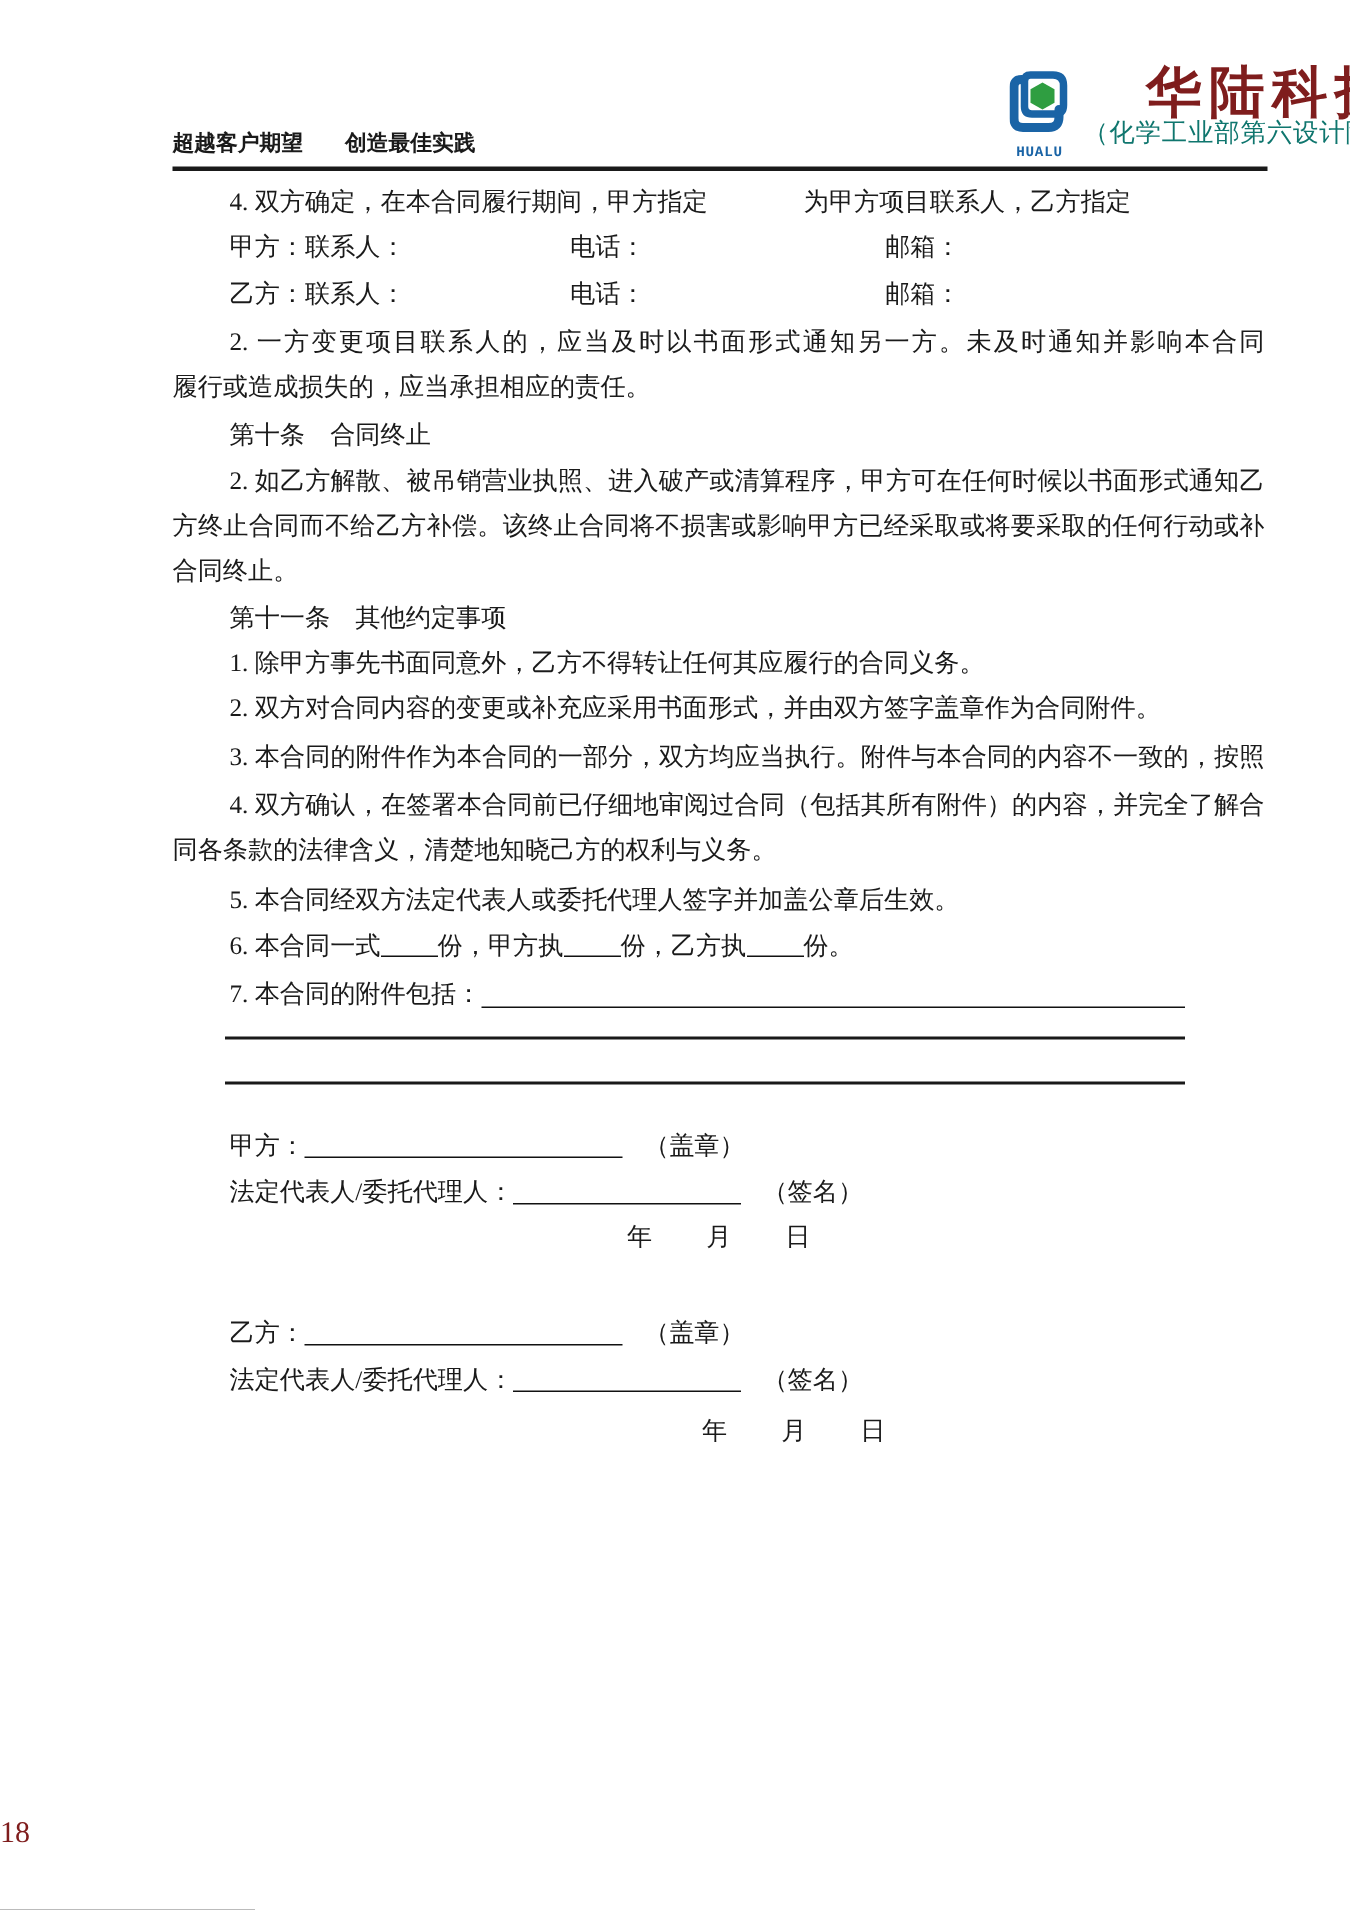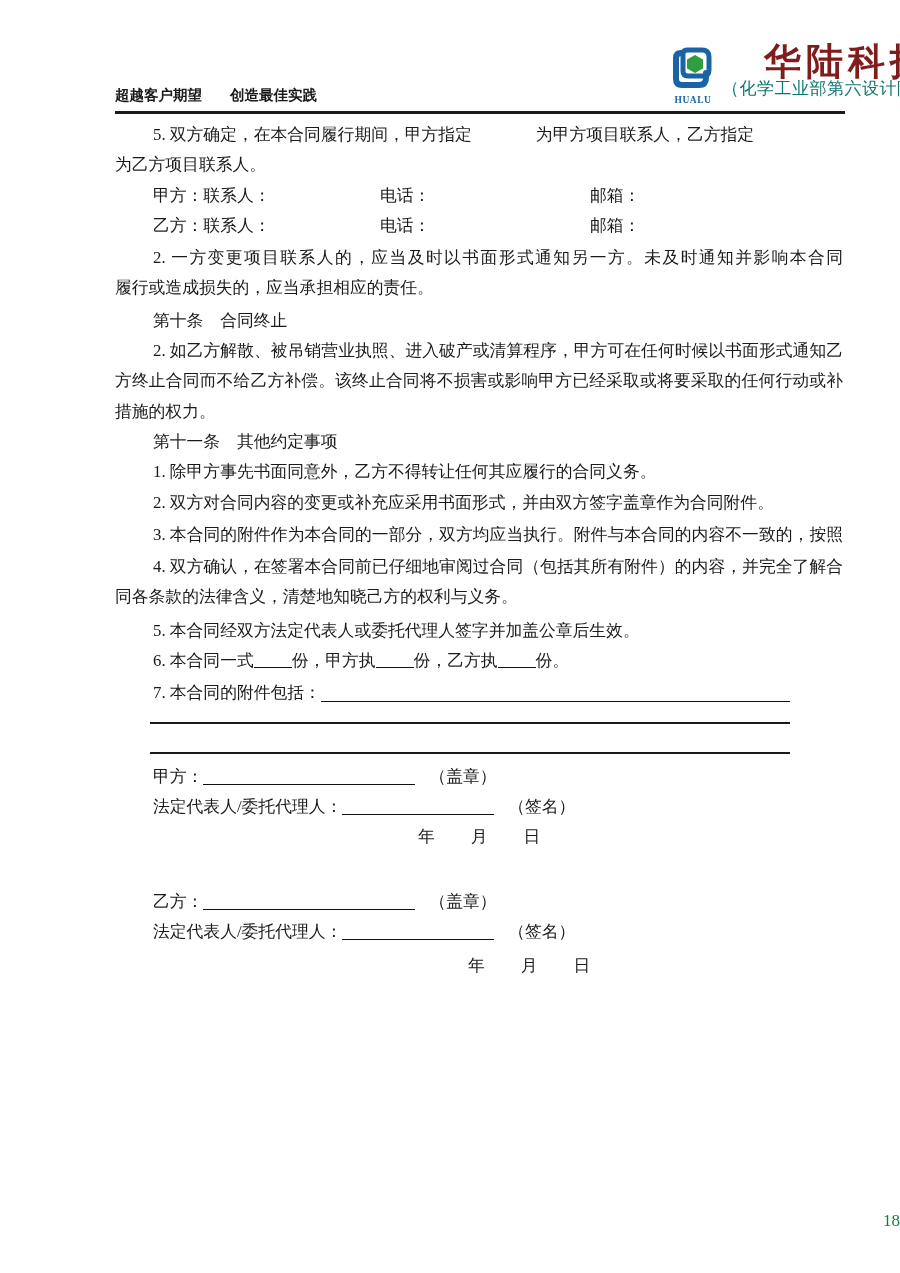--- a/index.html
+++ b/index.html
@@ -9,21 +9,21 @@
     font-family:"Liberation Serif","DejaVu Serif",serif;
     color:#1a1a1a;
   }
   
   .slogan { position:absolute; left:115px; top:86px; font-size:14.5px; font-weight:bold;
             font-family:"Liberation Sans","DejaVu Sans",sans-serif; white-space:nowrap; }
   .slogan .s2 { margin-left:28px; }
   .header-rule { position:absolute; left:115px; top:111px; width:730px; height:3px; background:#1a1a1a; }
   .logo-block { position:absolute; left:672px; top:47px; display:flex; align-items:flex-start; }
   .logo-mark { width:42px; text-align:center; }
-  .logo-acronym { display:block; font-family:Liberation Serif, serif;
+  .logo-acronym { display:block; font-family:Liberation Mono, monospace;
                   font-size:9.5px; font-weight:bold; color:#1a64a6; letter-spacing:0.5px; margin-top:-2px; }
   .logo-text { margin-left:8px; }
   .logo-brand { font-size:37px; font-weight:bold; color:#7f1d1d; letter-spacing:5px;
                 font-family:"Liberation Sans","DejaVu Sans",sans-serif; line-height:30px; white-space:nowrap;text-align:right; }
   .logo-subtitle { font-size:17px; color:#0f766e; letter-spacing:0.5px; white-space:nowrap;
                    font-family:"Liberation Sans","DejaVu Sans",sans-serif; }
   
   .doc-body { position:absolute; left:115px; top:120px; width:728px; font-size:16.8px; }
   .line { line-height:30.3px; height:30.3px; white-space:nowrap; }
   .ind { padding-left:38px; }
@@ -38,24 +38,24 @@
   .att-fill { flex:1; margin-right:53px; border-bottom:1.7px solid #111; height:23px; }
   .full-line { margin-left:35px; width:640px; border-bottom:2.2px solid #1a1a1a; }
   .fl1 { height:13px; } .fl2 { height:28px; }
   .sig-row { line-height:30.3px; height:30.3px; white-space:nowrap; padding-left:38px; }
   .sig-blank { display:inline-block; border-bottom:1.7px solid #111; height:19px; vertical-align:-3px; }
   .sb-party { width:212px; margin-right:14px; }
   .sb-agent { width:152px; margin-right:14px; }
   .date-row1 { padding-left:303px; } .date-row2 { padding-left:353px; }
   .date-row1 span, .date-row2 span { margin-right:36px; }
   .sig-b2 { margin-top:34px; }
-  .mt18 { margin-top:8px; } .mt4 { margin-top:4px; }
+  .mt18 { margin-top:26px; } .mt4 { margin-top:4px; }
   
-  .page-number { position:absolute; left:0; right:0; top:1211px; text-align:right;
-                 font-size:17px; color:#15803d; }
+  .page-number { position:absolute; left:0; right:0; top:1211px; text-align:left;
+                 font-size:20px; color:#7f1d1d; }
 </style>
 </head>
 <body>
 
 <div class="page">
 
   <div class="slogan">
     <span>超越客户期望</span><span class="s2">创造最佳实践</span>
   </div>
 
@@ -72,41 +72,40 @@
       <div class="logo-brand">华陆科技</div>
       <div class="logo-subtitle">（化学工业部第六设计院）</div>
     </div>
   </div>
 
   <div class="header-rule"></div>
 
   <div class="doc-body">
 
     <div class="line ind">
-      <span>5. 双方确定，在本合同履行期间，甲方指定</span><span class="blank-gap"></span><span>为甲方项目联系人，乙方指定</span>
+      <span>4. 双方确定，在本合同履行期间，甲方指定</span><span class="blank-gap"></span><span>为甲方项目联系人，乙方指定</span>
     </div>
-    <div class="line">为乙方项目联系人。</div>
 
     <div class="line ind contact-row">
       <span>甲方：联系人：</span>
       <span class="col-phone">电话：</span>
       <span class="col-email">邮箱：</span>
     </div>
     <div class="line ind contact-row">
       <span>乙方：联系人：</span>
       <span class="col-phone">电话：</span>
       <span class="col-email">邮箱：</span>
     </div>
 
     <div class="line ind j mt2">2. 一方变更项目联系人的，应当及时以书面形式通知另一方。未及时通知并影响本合同</div>
     <div class="line">履行或造成损失的，应当承担相应的责任。</div>
     <div class="line ind mt2">第十条　合同终止</div>
     <div class="line ind j">2. 如乙方解散、被吊销营业执照、进入破产或清算程序，甲方可在任何时候以书面形式通知乙</div>
     <div class="line j">方终止合同而不给乙方补偿。该终止合同将不损害或影响甲方已经采取或将要采取的任何行动或补救</div>
-    <div class="line">措施的权力。</div>
+    <div class="line">合同终止。</div>
     <div class="line ind">第十一条　其他约定事项</div>
     <div class="line ind">1. 除甲方事先书面同意外，乙方不得转让任何其应履行的合同义务。</div>
     <div class="line ind">2. 双方对合同内容的变更或补充应采用书面形式，并由双方签字盖章作为合同附件。</div>
     <div class="line ind j mt2">3. 本合同的附件作为本合同的一部分，双方均应当执行。附件与本合同的内容不一致的，按照</div>
     <div class="line ind j mt2">4. 双方确认，在签署本合同前已仔细地审阅过合同（包括其所有附件）的内容，并完全了解合</div>
     <div class="line">同各条款的法律含义，清楚地知晓己方的权利与义务。</div>
     <div class="line ind mt3">5. 本合同经双方法定代表人或委托代理人签字并加盖公章后生效。</div>
 
     <div class="line ind">
       <span>6. 本合同一式</span><span class="blank-u"></span><span>份，甲方执</span><span class="blank-u"></span><span>份，乙方执</span><span class="blank-u"></span><span>份。</span>

